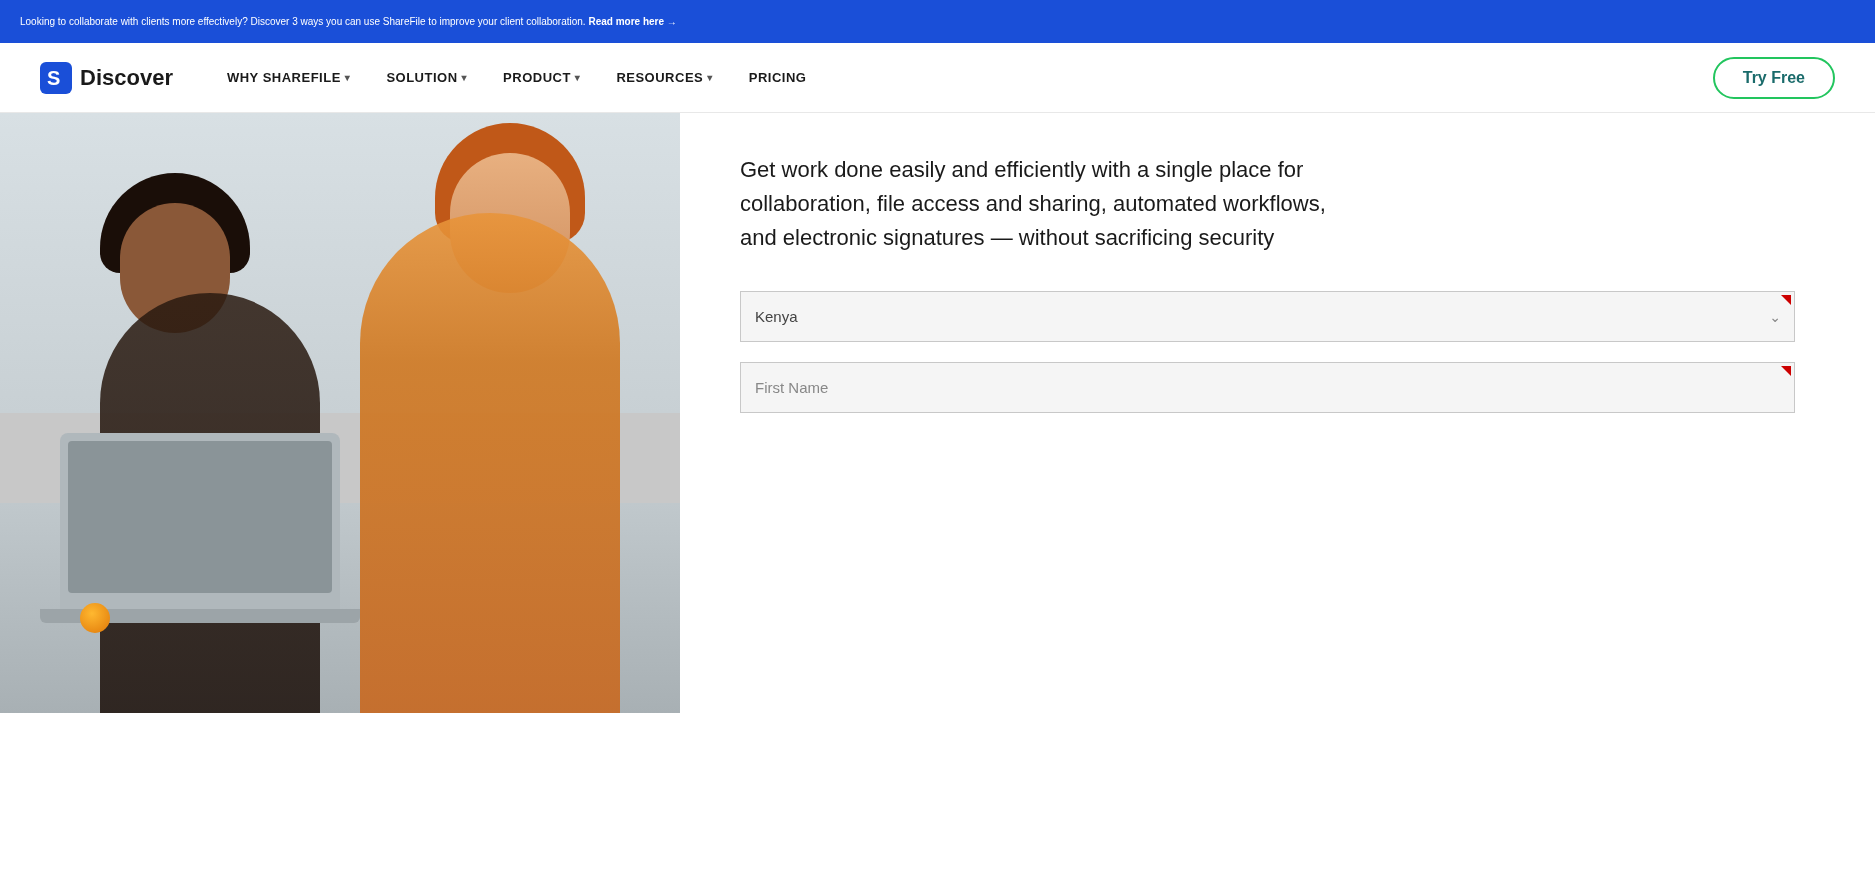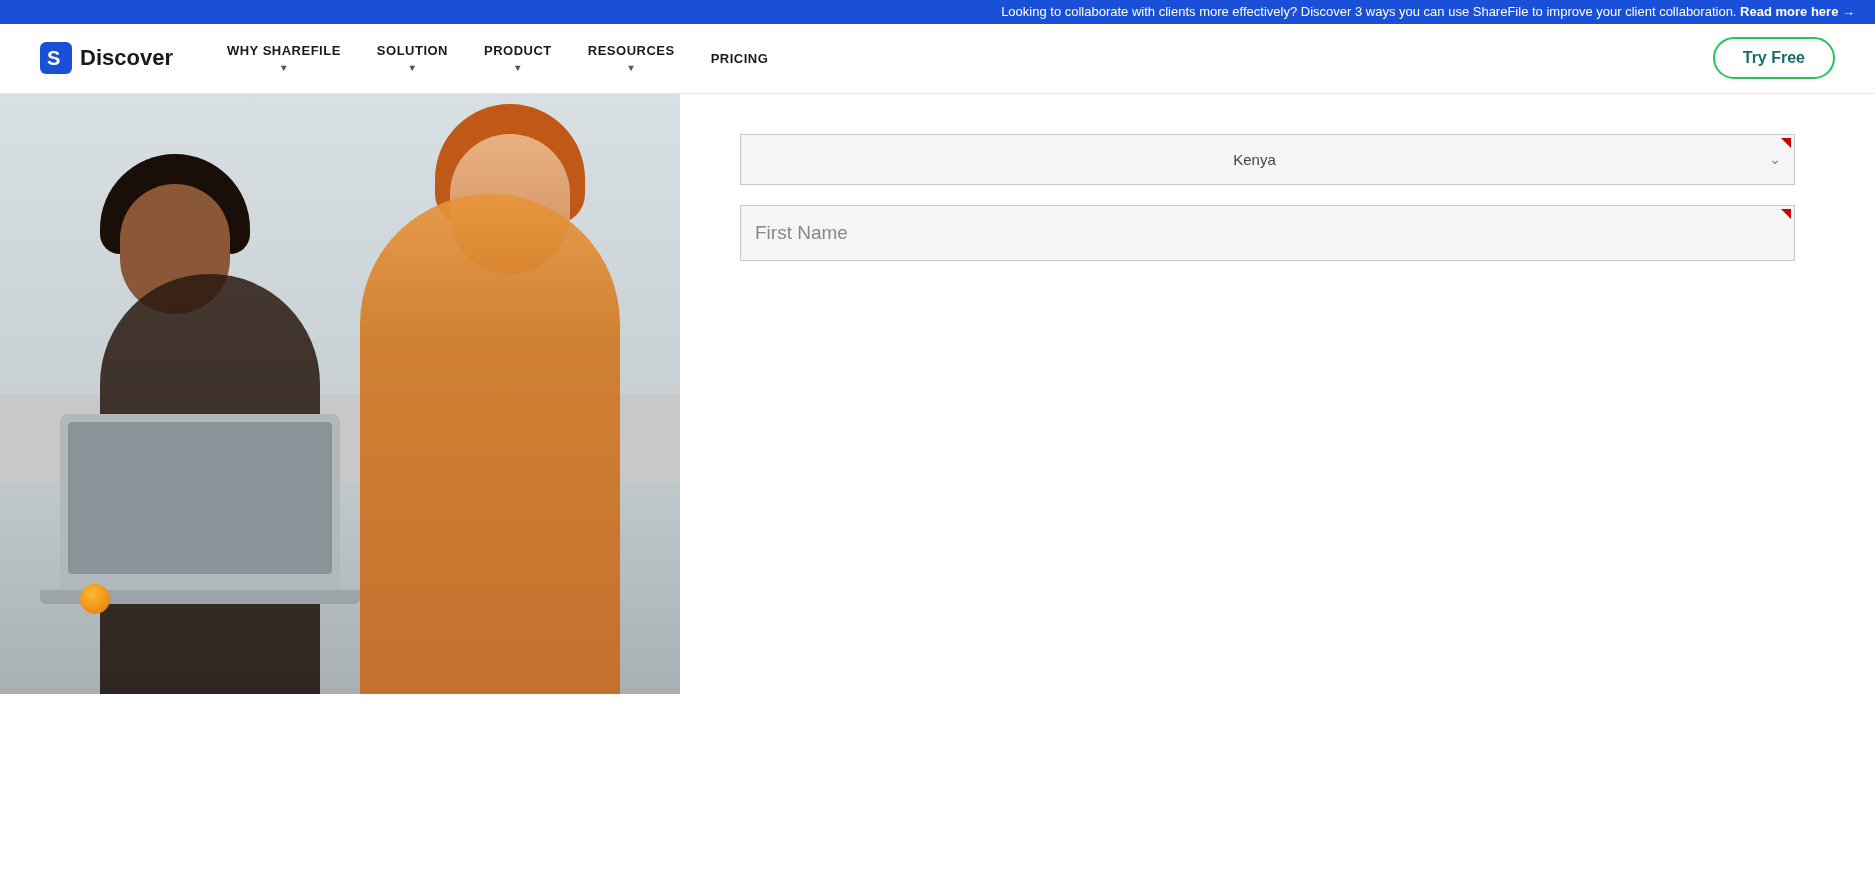--- a/index.html
+++ b/index.html
@@ -2,23 +2,23 @@
 <html><head>
   <meta charset="utf-8">
   <style>
     * { margin: 0; padding: 0; box-sizing: border-box; }
     body { font-family: -apple-system, BlinkMacSystemFont, 'Segoe UI', Arial, sans-serif; background: #fff; }
 
     
     .banner {
       background: #1a4fd8;
       color: #fff;
-      text-align: right;
-      padding: 2px 20px;
-      font-size: 13px;
+      text-align: left;
+      padding: 14px 20px;
+      font-size: 10px;
       line-height: 1.5;
     }
     .banner a { color: #fff; text-decoration: none; font-weight: 600; }
 
     
     .navbar {
       display: flex;
       align-items: center;
       padding: 0 40px;
       height: 70px;
@@ -50,21 +50,20 @@
       align-items: center;
       gap: 4px;
       padding: 8px 14px;
       font-size: 13px;
       font-weight: 700;
       letter-spacing: 0.5px;
       color: #1a1a1a;
       text-transform: uppercase;
       cursor: pointer;
       text-decoration: none;
-      flex-direction: column;
     }
     .nav-item .chevron {
       font-size: 10px;
       color: #555;
     }
 
     .try-free-btn {
       margin-left: auto;
       padding: 10px 28px;
       border: 2px solid #22c55e;
@@ -223,21 +222,21 @@
     .form-field {
       position: relative;
       flex: 1;
     }
     .form-field input,
     .form-field select {
       width: 100%;
       padding: 16px 14px;
       border: 1px solid #c8c8c8;
       background: #f5f5f5;
-      font-size: 19px;
+      font-size: 15px;
       color: #444;
       outline: none;
       appearance: none;
       -webkit-appearance: none;
     }
     .form-field input::placeholder {
       color: #888;
     }
     .form-field .required-mark {
       position: absolute;
@@ -254,21 +253,20 @@
     .select-wrapper select {
       width: 100%;
       padding: 16px 40px 16px 14px;
       border: 1px solid #c8c8c8;
       background: #f5f5f5;
       font-size: 15px;
       color: #444;
       outline: none;
       appearance: none;
       cursor: pointer;
-      text-align: center;
     }
     .select-chevron {
       position: absolute;
       right: 14px;
       top: 50%;
       transform: translateY(-50%);
       color: #888;
       font-size: 14px;
       pointer-events: none;
     }
@@ -341,20 +339,21 @@
     <div class="person-right-head"></div>
     <div class="person-right"></div>
     <div class="laptop">
       <div class="laptop-screen"></div>
     </div>
     <div class="laptop-base"></div>
     <div class="orange-ball"></div>
   </div>
 
   <div class="hero-form">
+    <p class="hero-headline">Get work done easily and efficiently with a single place for collaboration, file access and sharing, automated workflows, and electronic signatures — without sacrificing security</p>
 
     <div class="form-group">
       <div class="select-wrapper">
         <select>
           <option>Kenya</option>
           <option>United States</option>
           <option>United Kingdom</option>
           <option>Canada</option>
           <option>Australia</option>
         </select>

